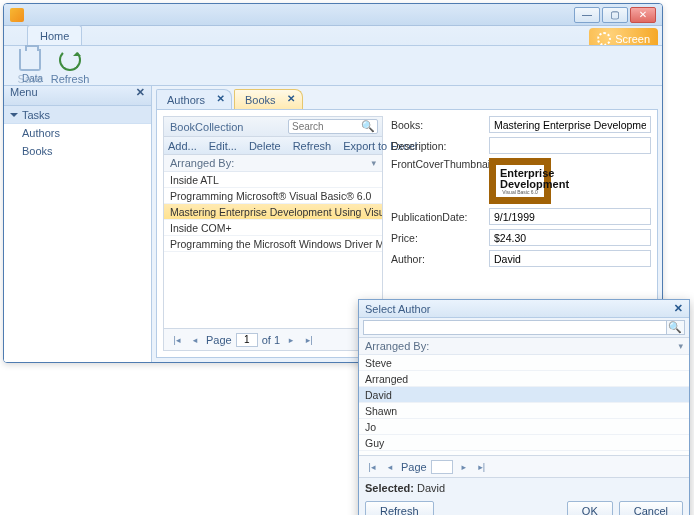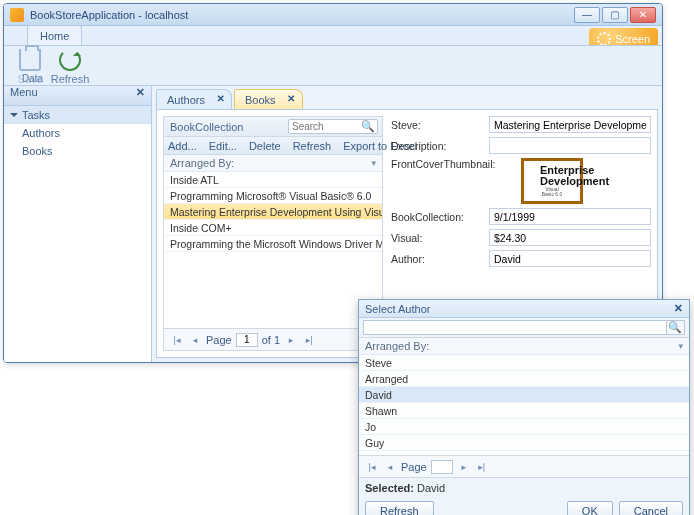--- a/index.html
+++ b/index.html
@@ -63,21 +63,21 @@
 .row.sel { background:linear-gradient(#ffeab2,#ffe28f); }
 .pager { height:22px; border-top:1px solid #cfd9e6; background:#f5f8fc; display:flex; align-items:center; padding:0 6px; color:#3b5c86; gap:4px; }
 .pager .pb { width:14px; height:14px; display:flex; align-items:center; justify-content:center; color:#6d8bb0; cursor:pointer; font-size:9px; }
 .pager input { width:22px; height:14px; border:1px solid #b8c8dc; text-align:center; font-size:10px; }
 
 
 .detail-col { flex:1; padding:0 0 0 8px; }
 .drow { display:flex; align-items:center; margin-bottom:4px; }
 .drow label { width:98px; color:#333; font-size:10.5px; }
 .drow input { flex:1; height:17px; border:1px solid #c4d1e2; padding:0 4px; font-size:10.5px; background:#fff; }
-.thumb { width:62px; height:46px; border:3px solid #a16207; background:#fff; padding:16px; font-size:6px; line-height:1; color:#b33; text-align:center; display:flex; flex-direction:column; justify-content:center;margin-left:32px; }
+.thumb { width:62px; height:46px; border:7px solid #a16207; background:#fff; padding:4px; font-size:6px; line-height:1; color:#b33; text-align:center; display:flex; flex-direction:column; justify-content:center; }
 .thumb .t1 { color:#111; font-weight:bold; }
 .thumb .t2 { color:#555; font-size:5px; }
 
 
 .popup { position:absolute; left:358px; top:299px; width:332px; height:226px; border:1px solid #7ea3cd; background:#fdfefe; box-shadow:0 3px 10px rgba(0,0,0,.25); display:flex; flex-direction:column; }
 .popup-head { height:18px; background:linear-gradient(#eaf3fd,#d7e6f5); border-bottom:1px solid #b5cce6; display:flex; align-items:center; padding:0 6px; color:#3b5c86; }
 .popup-head .x { margin-left:auto; color:#27598f; font-weight:bold; cursor:pointer; font-size:11px; }
 .popup-search { height:20px; background:#eef4fb; border-bottom:1px solid #cfd9e6; display:flex; align-items:center; padding:2px 4px; }
 .popup-search .box { flex:1; height:15px; border:1px solid #b8c8dc; background:#fff; }
 .popup-search .mag { width:18px; height:15px; border:1px solid #b8c8dc; border-left:none; background:#f4f8fc; display:flex; align-items:center; justify-content:center; color:#27598f; cursor:pointer; }
@@ -89,21 +89,20 @@
 .popup-foot .btns { height:26px; display:flex; align-items:center; padding:0 6px; gap:6px; }
 .popup-foot .btns .sp { flex:1; }
 .btn { height:20px; padding:0 14px; border:1px solid #9db8d6; border-radius:2px; background:linear-gradient(#fdfefe,#e6eef8); color:#2f4f78; cursor:pointer; display:flex; align-items:center; }
 </style>
 </head>
 <body>
 
 <div class="main-window">
   <div class="titlebar">
     <div class="icon"></div>
-    <div class="title">BookStoreApplication - localhost</div>
     <div class="spacer"></div>
     <div class="win-btn">—</div>
     <div class="win-btn">▢</div>
     <div class="win-btn close">✕</div>
   </div>
 
   <div class="ribbon">
     <div class="ribbon-tab">Home</div>
     <div class="design-badge">
       <div class="gear"></div>
@@ -177,41 +176,41 @@
               <span>Page</span>
               <input value="1" style="">
               <span>of 1</span>
               <span class="pb">▸</span>
               <span class="pb">▸|</span>
             </div>
           </div>
 
           <div class="detail-col">
             <div class="drow">
-                <label>Steve:</label>
+                <label>Books:</label>
                 <input value="Mastering Enterprise Development Using Visual Basic 6" style="">
               </div>
             <div class="drow">
                 <label>Description:</label>
                 <input value="" style="">
               </div>
             <div class="drow" style="align-items:flex-start;">
               <label>FrontCoverThumbnail:</label>
               <div class="thumb">
                 <div class="t1">Enterprise</div>
                 <div class="t1">Development</div>
                 <div class="t2">Visual Basic 6.0</div>
               </div>
             </div>
             <div class="drow">
-                <label>BookCollection:</label>
+                <label>PublicationDate:</label>
                 <input value="9/1/1999" style="">
               </div>
             <div class="drow">
-                <label>Visual:</label>
+                <label>Price:</label>
                 <input value="$24.30" style="">
               </div>
             <div class="drow">
                 <label>Author:</label>
                 <input value="David" style="">
               </div>
           </div>
         </div>
       </div>
     </div>

